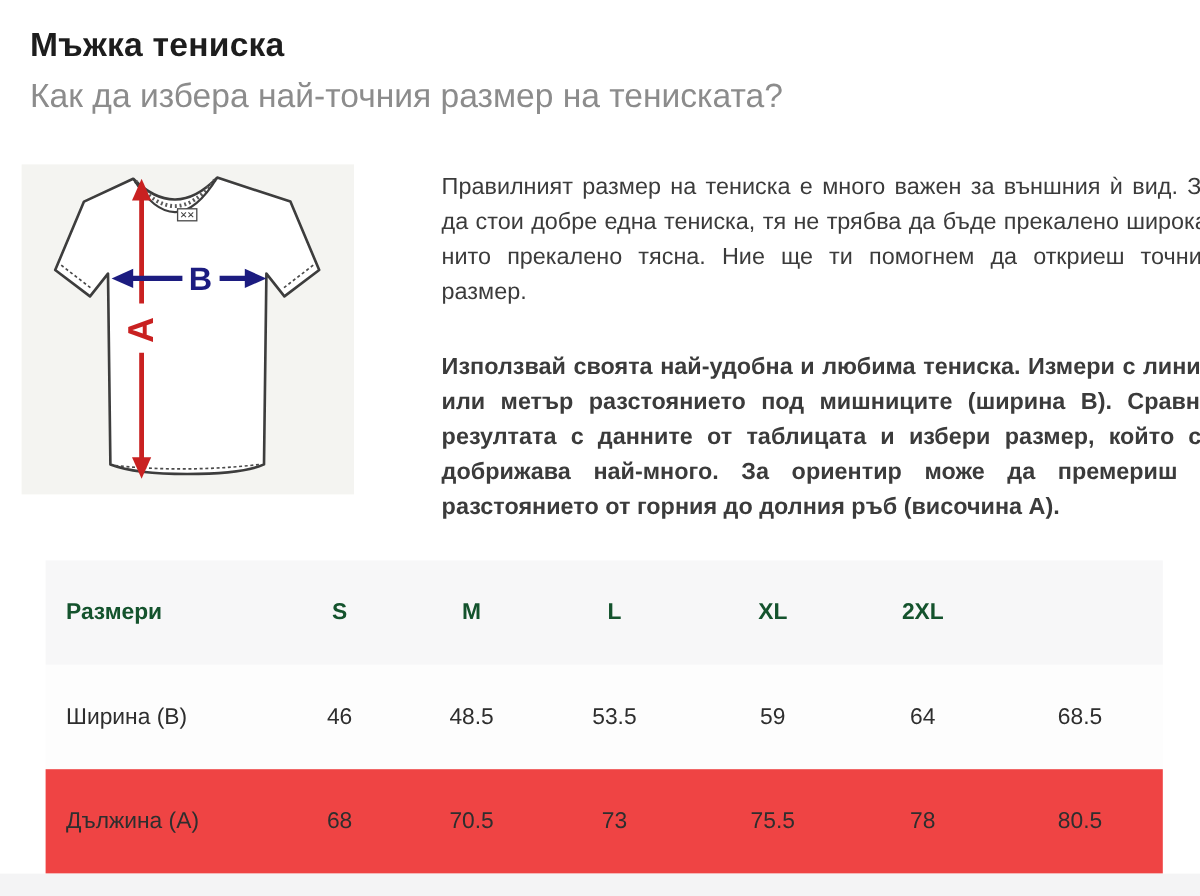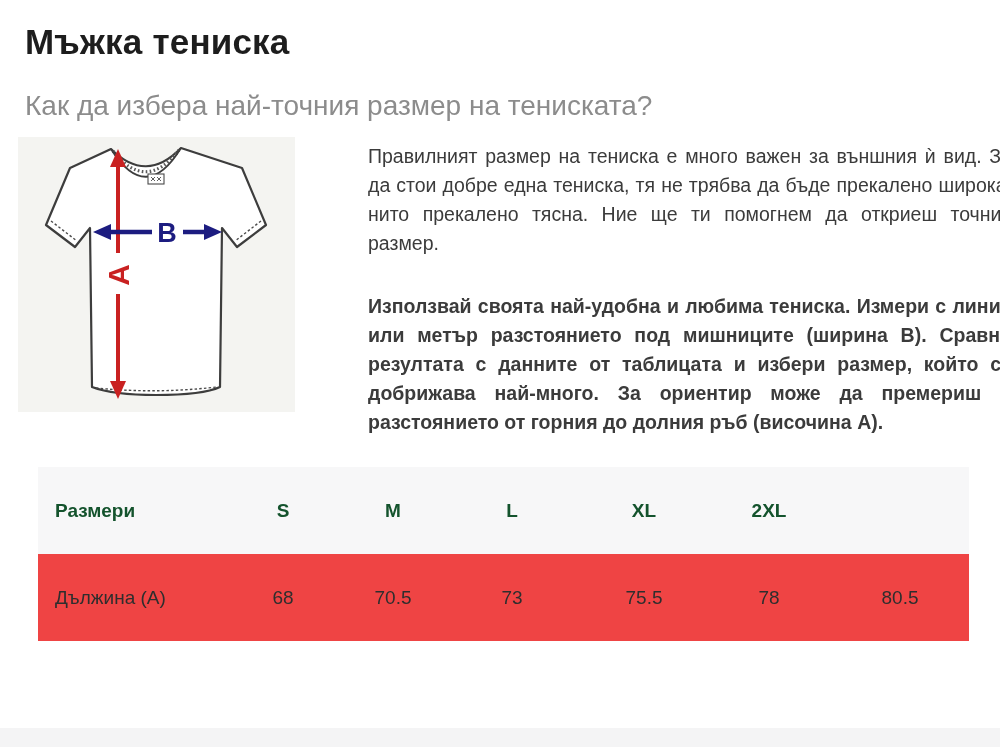--- a/index.html
+++ b/index.html
@@ -5,22 +5,22 @@
   * { margin:0; padding:0; box-sizing:border-box; }
   html,body { background:#ffffff; }
   body { font-family:"Liberation Sans","DejaVu Sans",sans-serif; }
   .page {
     position:relative; width:1000px; height:747px;
     background:#ffffff; overflow:hidden;
   }
 
   
   .hdr { position:absolute; left:25px; top:22px; width:950px; }
-  .title { font-size:35px; font-weight:700; color:#1d1d1d; letter-spacing:.2px; }
-  .subtitle { margin-top:28px; font-size:28px; font-weight:400; color:#8c8c8c; }
+  .title { font-size:28px; font-weight:700; color:#1d1d1d; letter-spacing:.2px; }
+  .subtitle { margin-top:10px; font-size:28px; font-weight:400; color:#8c8c8c; }
 
   
   .diagram {
     position:absolute; left:18px; top:137px; width:277px; height:275px;
     background:#f4f4f1;
   }
   .diagram svg { display:block; }
   .shirt-line { fill:#ffffff; stroke:#3d3d3d; stroke-width:2.2; stroke-linejoin:round; }
   .stitch { fill:none; stroke:#4a4a4a; stroke-width:1.4; stroke-dasharray:2.5 2.2; }
   .collar-inner { fill:none; stroke:#3d3d3d; stroke-width:1.8; }
@@ -123,20 +123,29 @@
 
   <div class="size-table">
     <div class="trow head">
       <div class="cell-label">Размери</div>
       <div class="cell">S</div>
       <div class="cell">M</div>
       <div class="cell">L</div>
       <div class="cell">XL</div>
       <div class="cell">2XL</div>
     </div>
+    <div class="trow r1">
+      <div class="cell-label">Ширина (B)</div>
+      <div class="cell">46</div>
+      <div class="cell">48.5</div>
+      <div class="cell">53.5</div>
+      <div class="cell">59</div>
+      <div class="cell">64</div>
+      <div class="cell">68.5</div>
+    </div>
     <div class="trow r2">
       <div class="cell-label">Дължина (A)</div>
       <div class="cell">68</div>
       <div class="cell">70.5</div>
       <div class="cell">73</div>
       <div class="cell">75.5</div>
       <div class="cell">78</div>
       <div class="cell">80.5</div>
     </div>
   </div>

